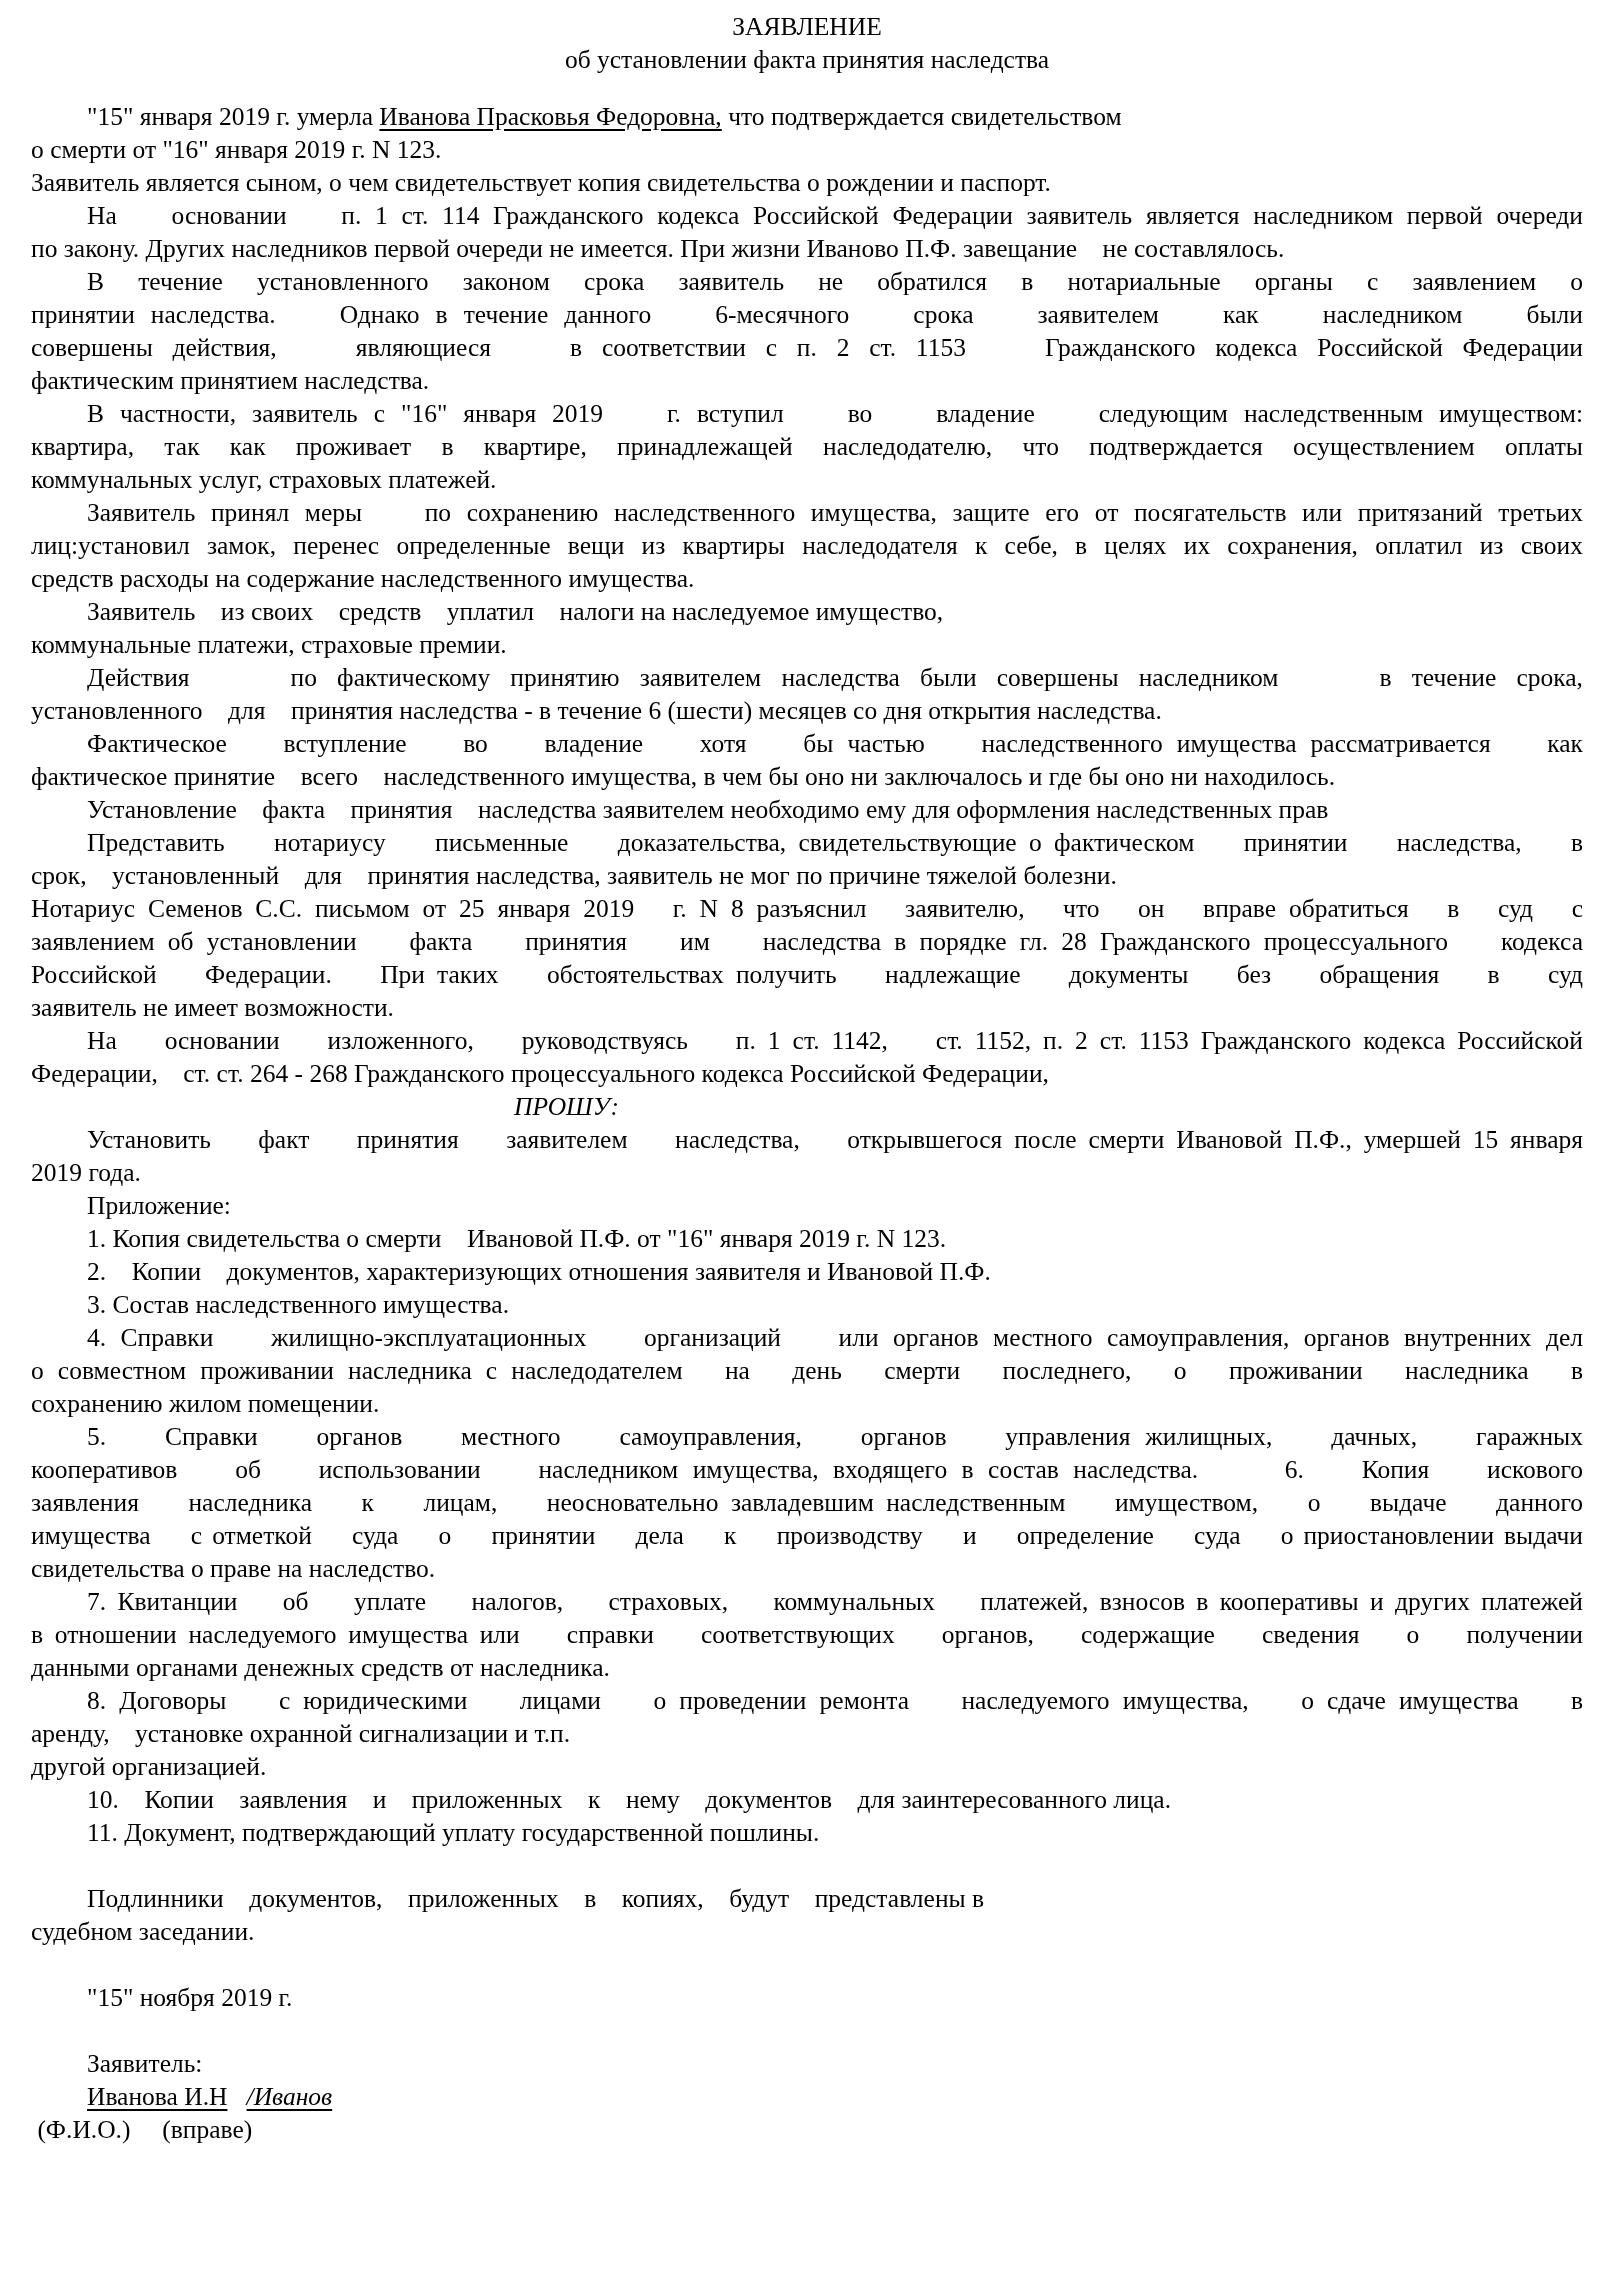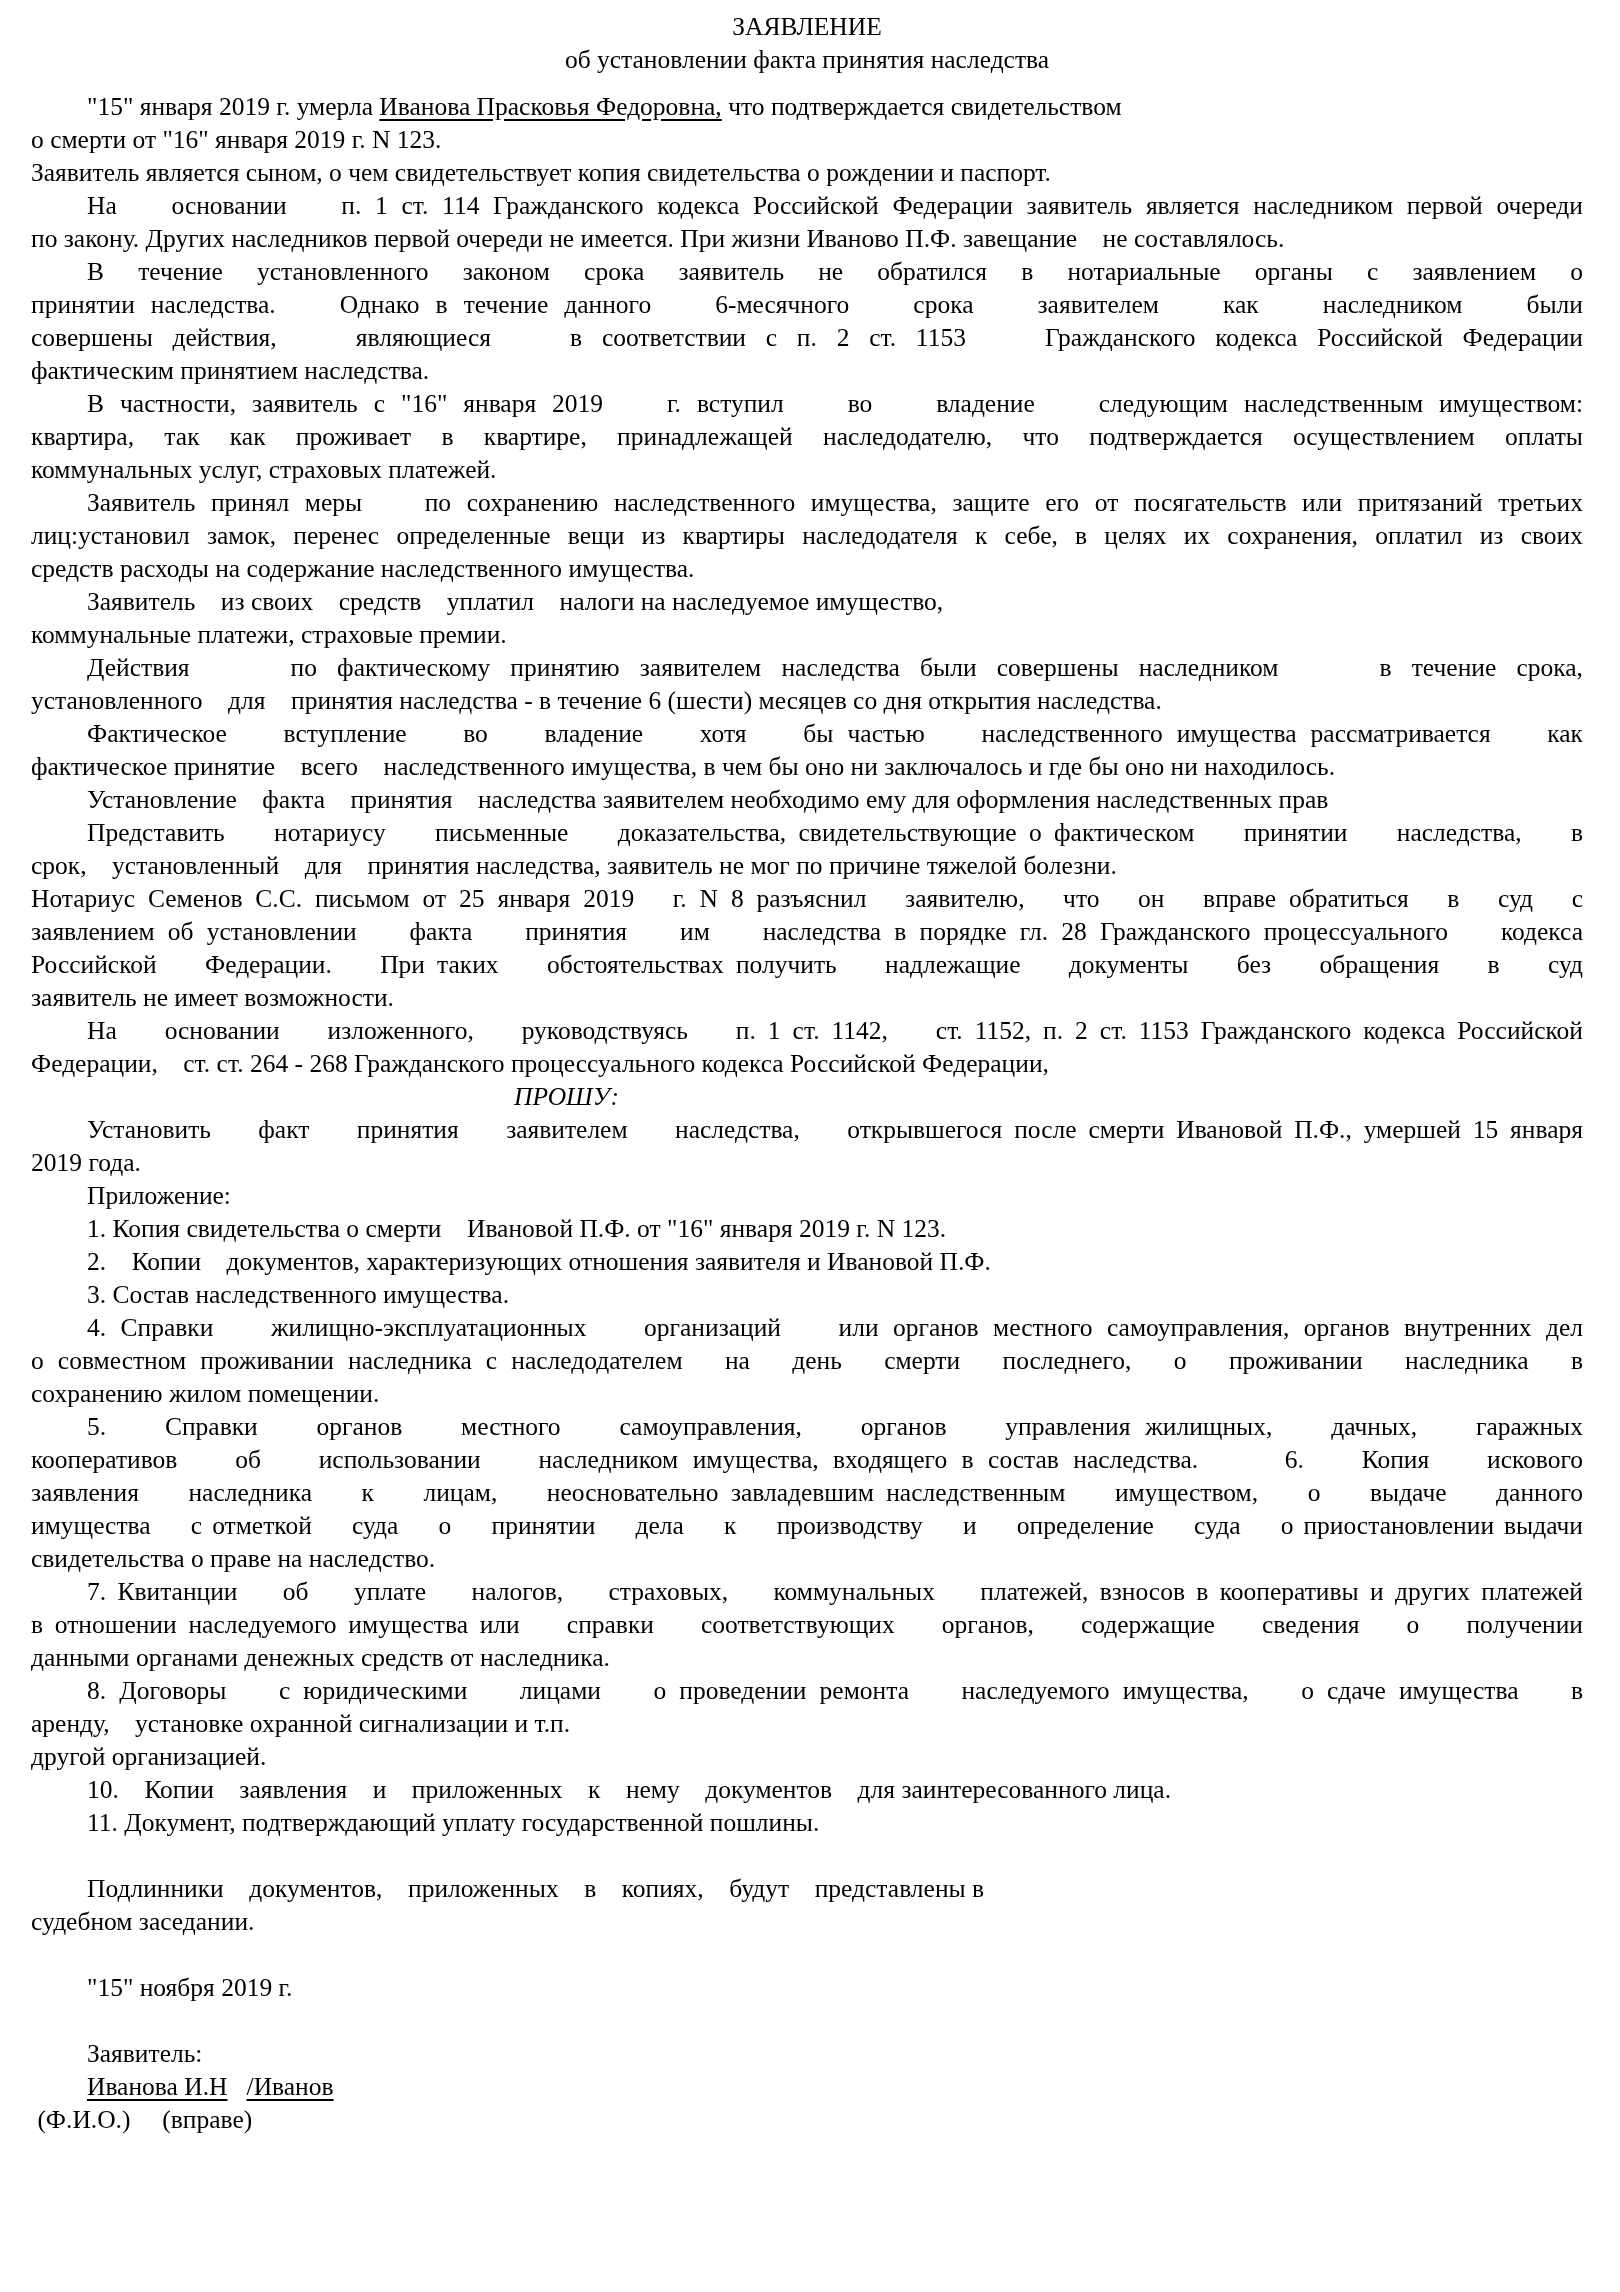--- a/index.html
+++ b/index.html
@@ -10,28 +10,28 @@
   }
   .page {
     box-sizing: border-box;
     width: 1620px; height: 2293px;
     padding: 9.8px 37px 0 31px;
     color: #000000;
     font-size: 25.5px;
     line-height: 33px;
     overflow: hidden;
   }
-  .title-block { text-align: center; margin-bottom: 14px; }
+  .title-block { text-align: center; margin-bottom: 24px; }
   .title-line { white-space: pre-wrap; min-height: 33px; }
   .ln { white-space: pre-wrap; min-height: 33px; }
   .ind { text-indent: 56px; }
   .j { text-align: justify; text-align-last: justify; }
   .proshu { padding-left: 483px; font-style: italic; }
   .u { text-decoration: underline; text-underline-offset: 3.9px; }
-  .i { }
+  .i { font-style: italic; }
 </style>
 </head>
 <body>
 
 <div class="page">
   <div class="title-block">
     <div class="title-line">ЗАЯВЛЕНИЕ</div>
     <div class="title-line">об установлении факта принятия наследства</div>
   </div>
   <div>

